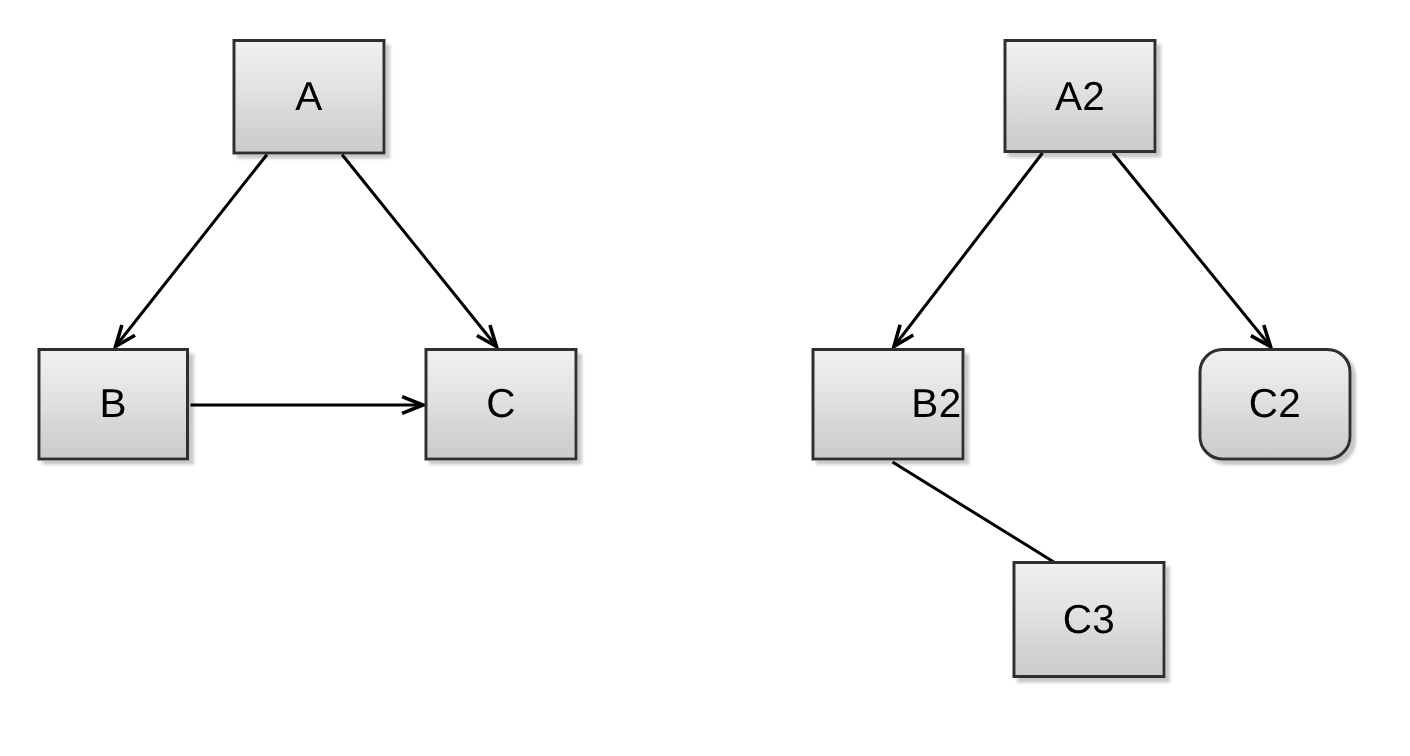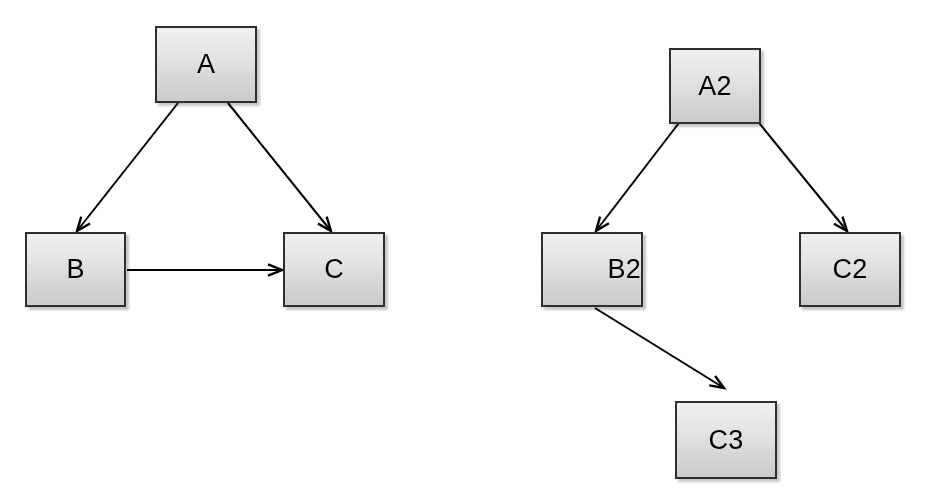--- a/index.html
+++ b/index.html
@@ -85,27 +85,27 @@
   <div id="node-layer">
       <div class="node" style="left: 155px; top: 26px; width: 102px; height: 77px;">
         <span class="node-label">A</span>
       </div>
       <div class="node" style="left: 25px; top: 232px; width: 101px; height: 75px;">
         <span class="node-label">B</span>
       </div>
       <div class="node" style="left: 283px; top: 232px; width: 102px; height: 75px;">
         <span class="node-label">C</span>
       </div>
-      <div class="node" style="left: 669px; top: 26px; width: 92px; height: 76px; margin-top: 22px;">
+      <div class="node" style="left: 669px; top: 26px; width: 102px; height: 76px;">
         <span class="node-label">A2</span>
       </div>
       <div class="node" style="left: 541px; top: 232px; width: 102px; height: 75px; justify-content: flex-end;">
         <span class="node-label">B2</span>
       </div>
-      <div class="node" style="left: 799px; top: 232px; width: 102px; height: 75px;">
+      <div class="node" style="left: 799px; top: 232px; width: 102px; height: 75px; border-radius: 16px;">
         <span class="node-label">C2</span>
       </div>
-      <div class="node" style="left: 675px; top: 401px; width: 102px; height: 78px;">
+      <div class="node" style="left: 675px; top: 374px; width: 102px; height: 78px;">
         <span class="node-label">C3</span>
       </div>
     </div>
 
 </div>
 
 </body></html>

